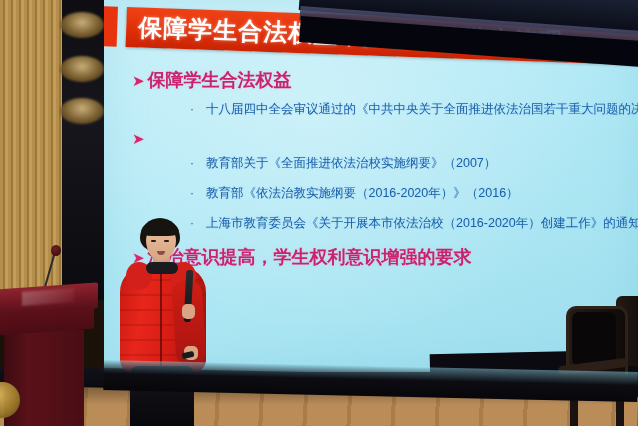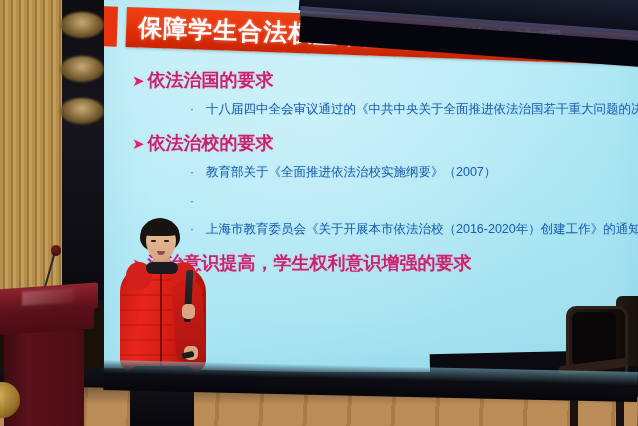--- a/index.html
+++ b/index.html
@@ -461,40 +461,40 @@
       <div class="title-chip"></div>
       <div class="title-bar">
         <div class="title-text">保障学生合法权益，推进高校学生管理</div>
       </div>
     </div>
 
     <div class="slide-body">
 
       <div class="sec-head">
         <span class="sec-arrow">➤</span>
-        <span>依法治国的要求</span>
+        <span>保障学生合法权益</span>
       </div>
       <ul class="bullets">
         <li>
           <span class="dot">·</span>
           <span>十八届四中全会审议通过的《中共中央关于全面推进依法治国若干重大问题的决</span>
         </li>
       </ul>
 
       <div class="sec-head sec-2">
         <span class="sec-arrow">➤</span>
-        <span>依法治校的要求</span>
       </div>
       <ul class="bullets">
         <li>
           <span class="dot">·</span>
           <span>教育部关于《全面推进依法治校实施纲要》（2007）</span>
         </li>
         <li>
           <span class="dot">·</span>
+          <span>教育部《依法治教实施纲要（2016-2020年）》（2016）</span>
         </li>
         <li>
           <span class="dot">·</span>
           <span>上海市教育委员会《关于开展本市依法治校（2016-2020年）创建工作》的通知</span>
         </li>
       </ul>
 
       <div class="sec-head sec-3">
         <span class="sec-arrow">➤</span>
         <span>法治意识提高，学生权利意识增强的要求</span>

